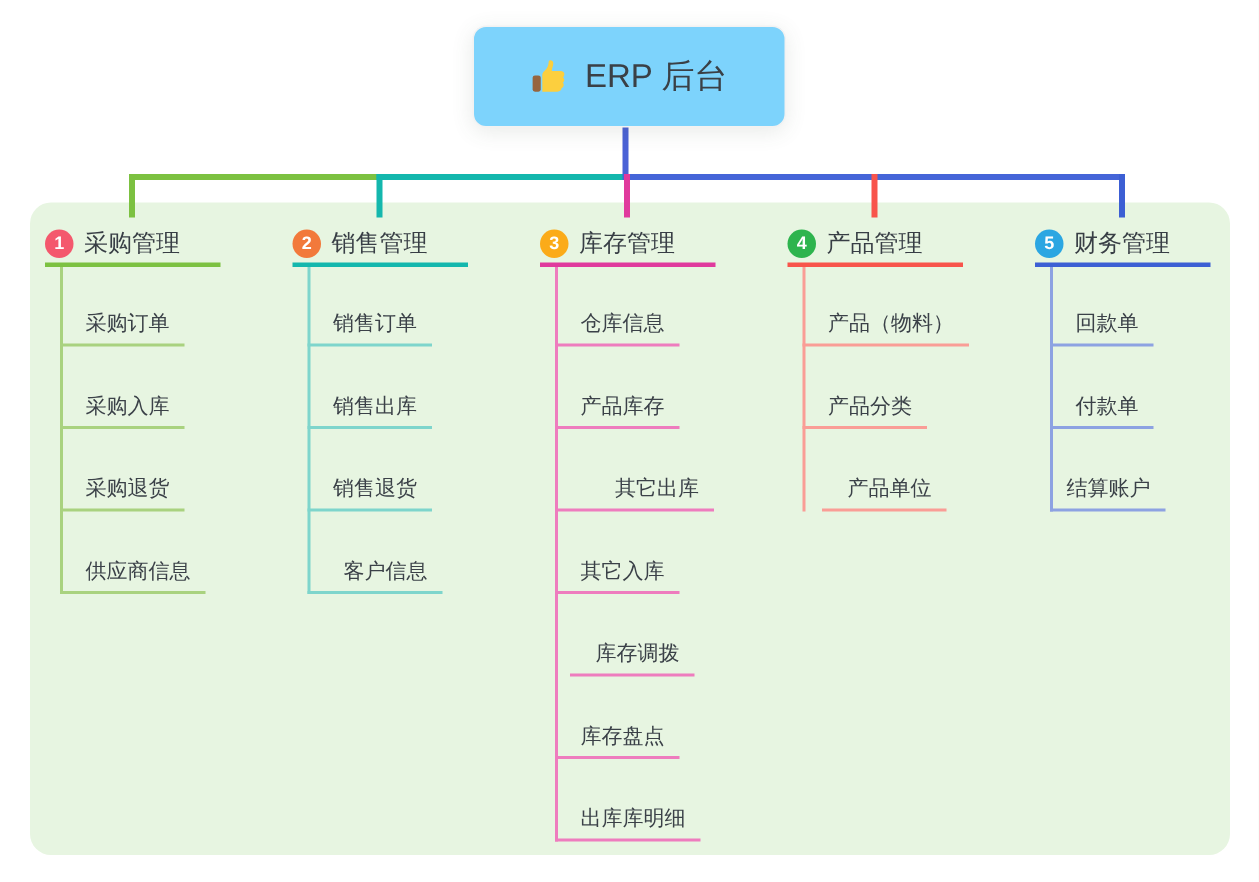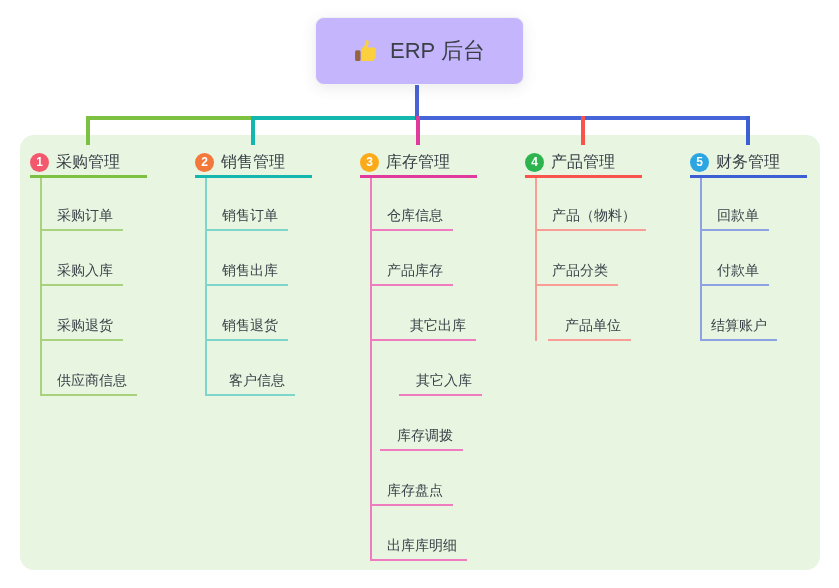--- a/index.html
+++ b/index.html
@@ -6,21 +6,21 @@
   .stage{
     position:relative;width:839px;height:588px;background:#ffffff;overflow:hidden;
     font-family:"Liberation Sans","DejaVu Sans",sans-serif;
   }
   .panel{
     position:absolute;left:20px;top:135px;width:800px;height:435px;
     background:#e7f5e1;border-radius:14px;
   }
   .root-node{
     position:absolute;left:315px;top:17px;width:209px;height:68px;
-    background:#c4b5fd;border-radius:9px;border:1px solid #f2f2f2;
+    background:#7dd3fc;border-radius:9px;border:1px solid #f2f2f2;
     box-shadow:0 3px 14px rgba(70,90,70,.12);
     display:flex;align-items:center;justify-content:center;gap:10px;
     font-size:22px;font-weight:500;color:#3a4046;box-sizing:border-box;
     z-index:5;cursor:default;
   }
   .line{position:absolute;z-index:1;}
   .branch{position:absolute;top:0;left:0;}
   .branch-header{
     position:absolute;display:flex;align-items:center;gap:7px;
     height:26px;width:117px;border-bottom-style:solid;border-bottom-width:3px;
@@ -91,21 +91,21 @@
       </div>
       <div class="branch">
         <div class="branch-header" style="left: 360px; top: 149px; border-bottom-color: rgb(224, 58, 157);">
           <span class="badge" style="background: rgb(251, 171, 25);">3</span>
           <span>库存管理</span>
         </div>
         <div class="spine" style="left: 370px; top: 177px; height: 384px; background: rgb(238, 124, 190);"></div>
         <div class="branch-item" style="left: 370px; top: 207px; border-bottom-color: rgb(238, 124, 190);">仓库信息</div>
         <div class="branch-item" style="left: 370px; top: 262px; border-bottom-color: rgb(238, 124, 190);">产品库存</div>
         <div class="branch-item" style="left: 370px; top: 317px; border-bottom-color: rgb(238, 124, 190); padding-left: 40px;">其它出库</div>
-        <div class="branch-item" style="left: 370px; top: 372px; border-bottom-color: rgb(238, 124, 190); margin-left: 29px;">其它入库</div>
+        <div class="branch-item" style="left: 370px; top: 372px; border-bottom-color: rgb(238, 124, 190);">其它入库</div>
         <div class="branch-item" style="left: 370px; top: 427px; border-bottom-color: rgb(238, 124, 190); margin-left: 10px;">库存调拨</div>
         <div class="branch-item" style="left: 370px; top: 482px; border-bottom-color: rgb(238, 124, 190);">库存盘点</div>
         <div class="branch-item" style="left: 370px; top: 537px; border-bottom-color: rgb(238, 124, 190);">出库库明细</div>
       </div>
       <div class="branch">
         <div class="branch-header" style="left: 525px; top: 149px; border-bottom-color: rgb(248, 84, 75);">
           <span class="badge" style="background: rgb(46, 180, 78);">4</span>
           <span>产品管理</span>
         </div>
         <div class="spine" style="left: 535px; top: 177px; height: 164px; background: rgb(250, 157, 150);"></div>

